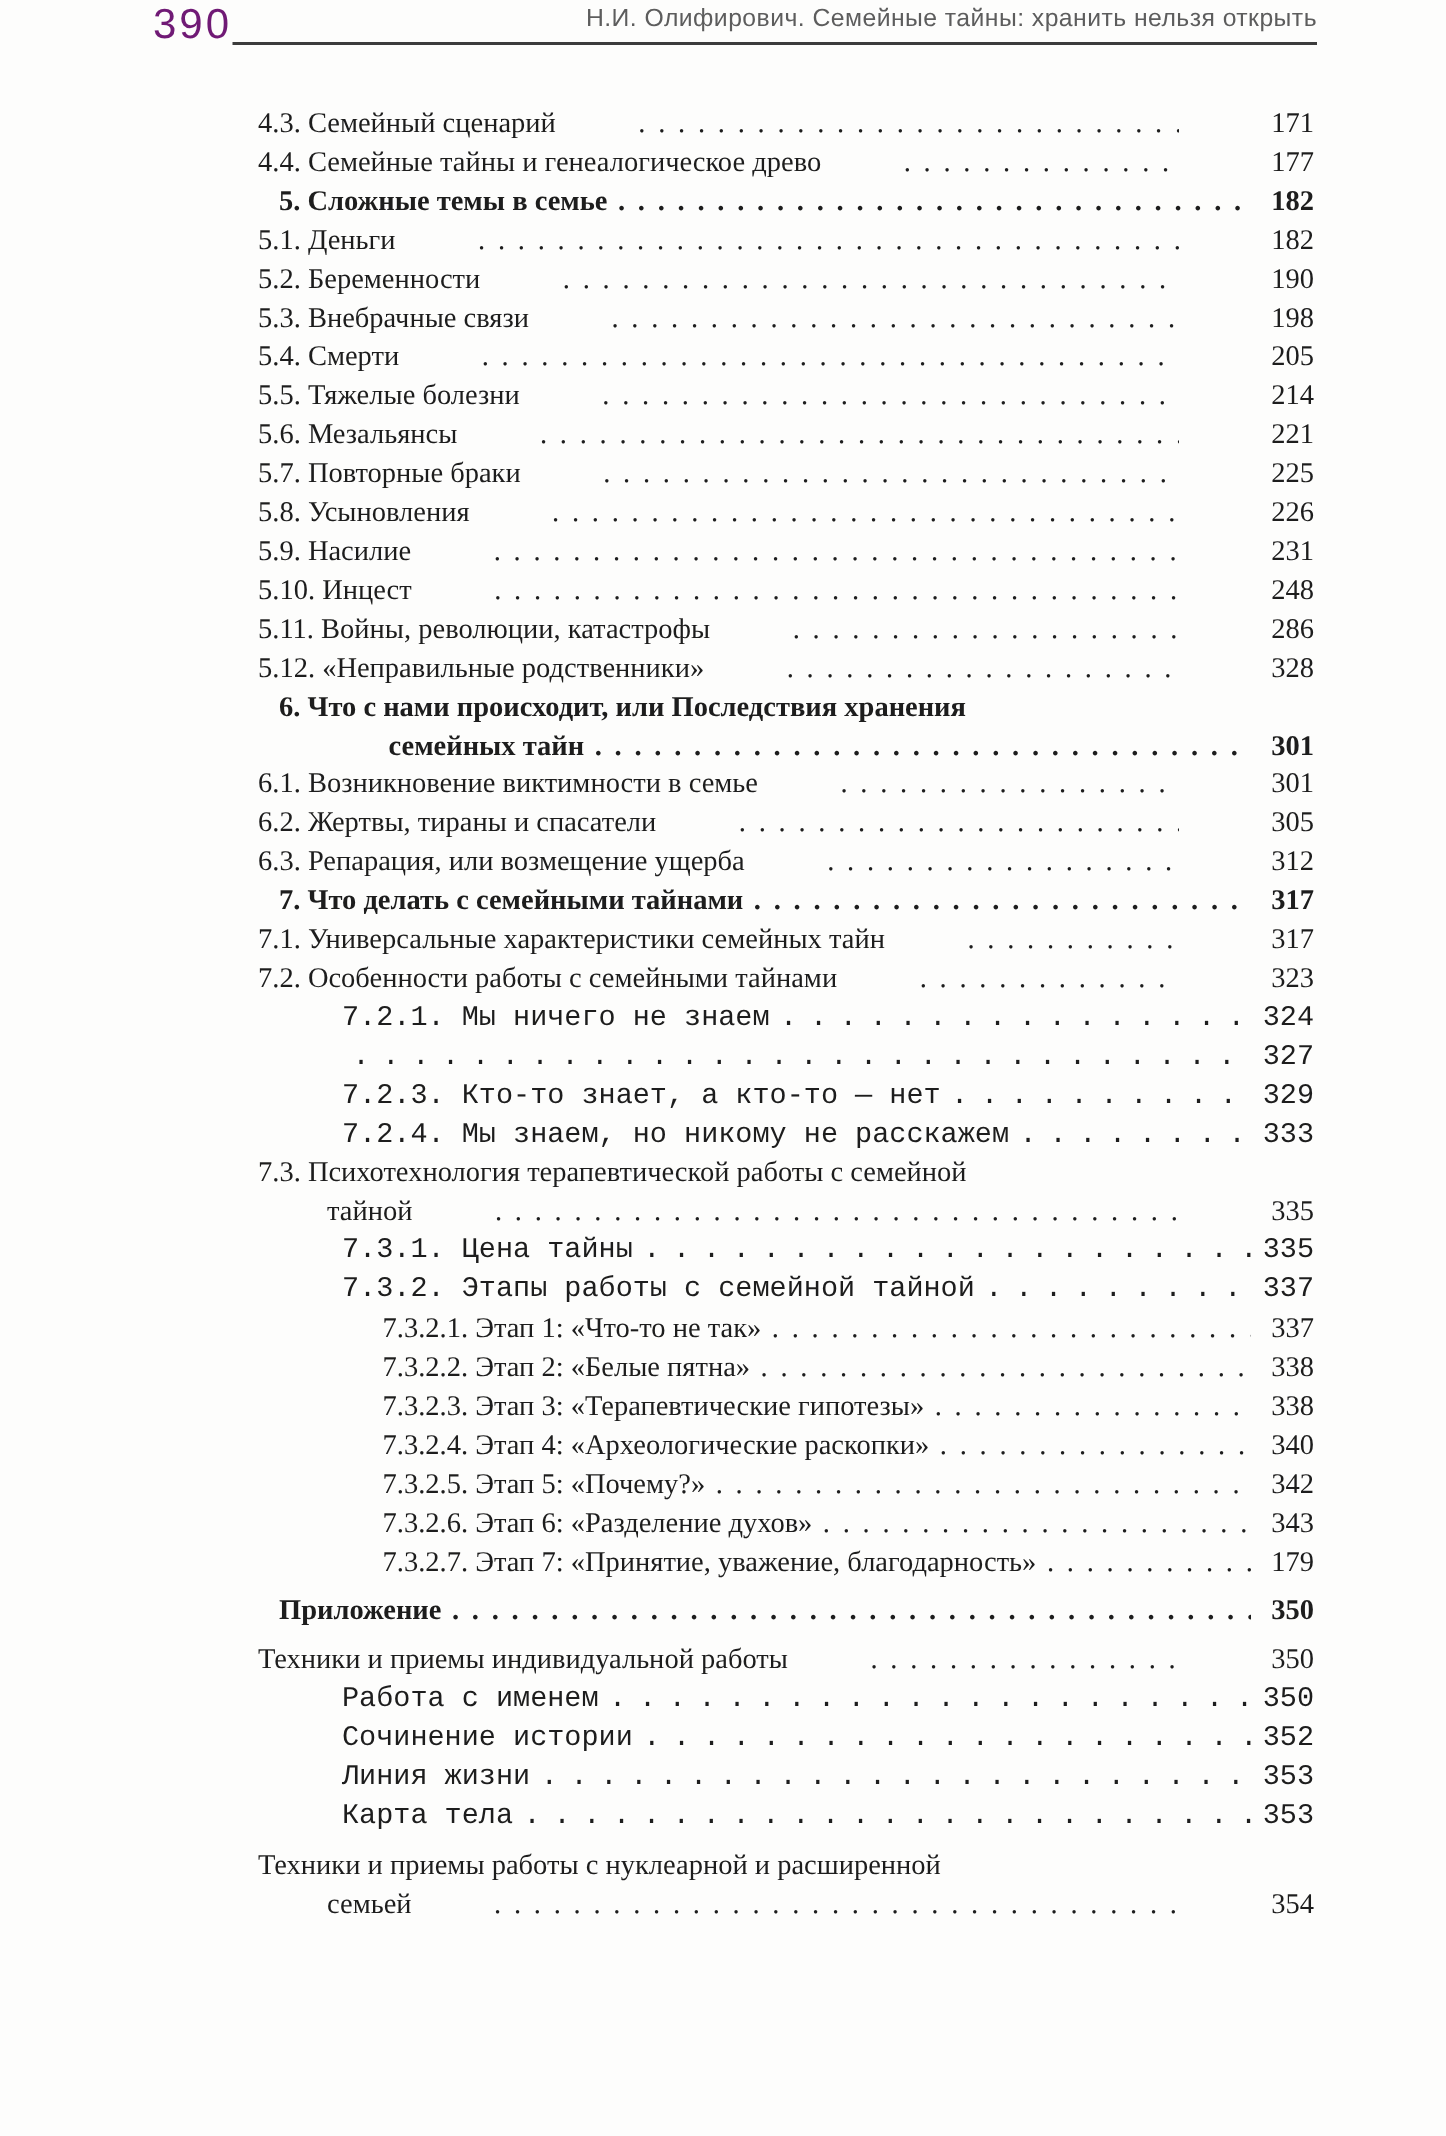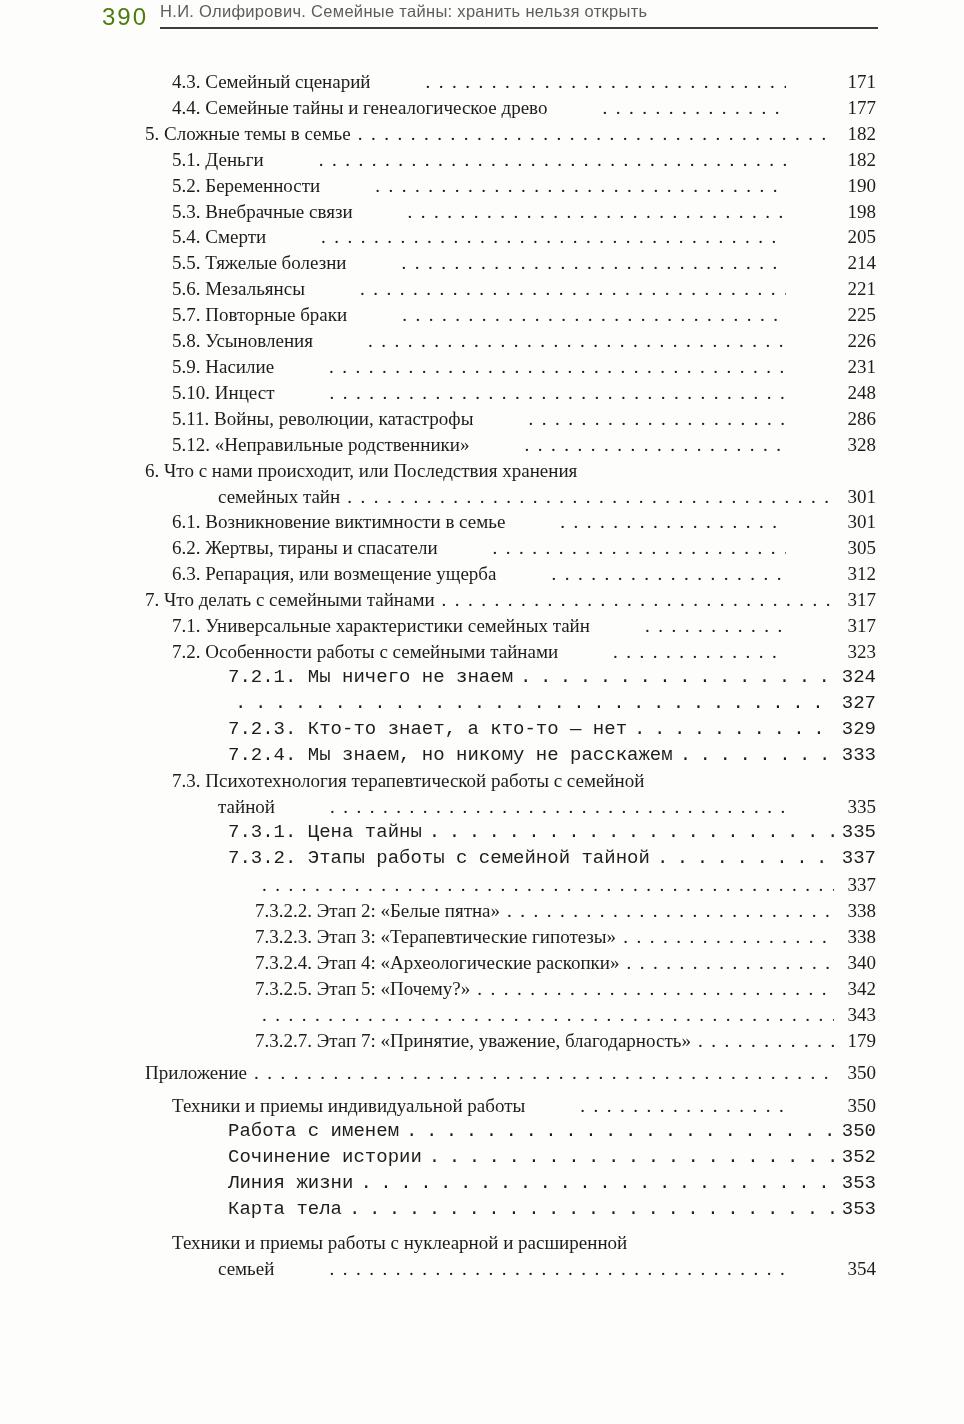--- a/index.html
+++ b/index.html
@@ -14,50 +14,49 @@
     color: #1d1d1d;
     overflow: hidden;
   }
   .page-header {
     display: flex;
     align-items: flex-end;
     padding: 2px 86px 0 102px;
   }
   .folio {
     font-family: "Liberation Sans", sans-serif;
-    font-size: 24px;
+    font-size: 28px;
     line-height: 1;
-    color: #4d7c0f;
+    color: #701a75;
     letter-spacing: 2px;
-    margin-right: 12px;
     padding-bottom: 0px;
   }
   .header-rule {
     flex: 1;
-    text-align: left;
+    text-align: right;
     border-bottom: 2px solid #3c3c3c;
     padding-bottom: 6px;
   }
   .running-header {
     font-family: "Liberation Sans", sans-serif;
     font-size: 16.5px;
     color: #5d5d5d;
     letter-spacing: 0.3px;
     white-space: nowrap;
   }
   .toc {
     margin: 40px 88px 0 145px;
     font-size: 19px;
   }
   .toc-row {
     display: flex;
     align-items: baseline;
     line-height: 25.9px;
   }
-  .toc-row.bold { font-weight: normal; }
+  .toc-row.bold { font-weight: bold; margin-left: 41px; }
   .toc-row.gap { margin-top: 7px; }
   .level-0 { padding-left: 0; }
   .level-1 { padding-left: 27px; gap: 48px; }
   .level-2 { padding-left: 83px; font-family: Liberation Mono, monospace; }
   .level-3 { padding-left: 110px; }
   .toc-row.cont { padding-left: 73px !important; }
   .toc-label { white-space: nowrap; }
   .toc-dots {
     flex: 1;
     overflow: hidden;
@@ -234,20 +233,21 @@
       <span class="toc-label">7.3.1. Цена тайны</span>
       <span class="toc-dots"></span>
       <span class="toc-page">335</span>
     </div>
       <div class="toc-row level-2">
       <span class="toc-label">7.3.2. Этапы работы с семейной тайной</span>
       <span class="toc-dots"></span>
       <span class="toc-page">337</span>
     </div>
       <div class="toc-row level-3">
+      <span class="toc-label">7.3.2.1. Этап 1: «Что-то не так»</span>
       <span class="toc-dots"></span>
       <span class="toc-page">337</span>
     </div>
       <div class="toc-row level-3">
       <span class="toc-label">7.3.2.2. Этап 2: «Белые пятна»</span>
       <span class="toc-dots"></span>
       <span class="toc-page">338</span>
     </div>
       <div class="toc-row level-3">
       <span class="toc-label">7.3.2.3. Этап 3: «Терапевтические гипотезы»</span>
@@ -258,20 +258,21 @@
       <span class="toc-label">7.3.2.4. Этап 4: «Археологические раскопки»</span>
       <span class="toc-dots"></span>
       <span class="toc-page">340</span>
     </div>
       <div class="toc-row level-3">
       <span class="toc-label">7.3.2.5. Этап 5: «Почему?»</span>
       <span class="toc-dots"></span>
       <span class="toc-page">342</span>
     </div>
       <div class="toc-row level-3">
+      <span class="toc-label">7.3.2.6. Этап 6: «Разделение духов»</span>
       <span class="toc-dots"></span>
       <span class="toc-page">343</span>
     </div>
       <div class="toc-row level-3">
       <span class="toc-label">7.3.2.7. Этап 7: «Принятие, уважение, благодарность»</span>
       <span class="toc-dots"></span>
       <span class="toc-page">179</span>
     </div>
       <div class="toc-row level-0 bold gap">
       <span class="toc-label">Приложение</span>

